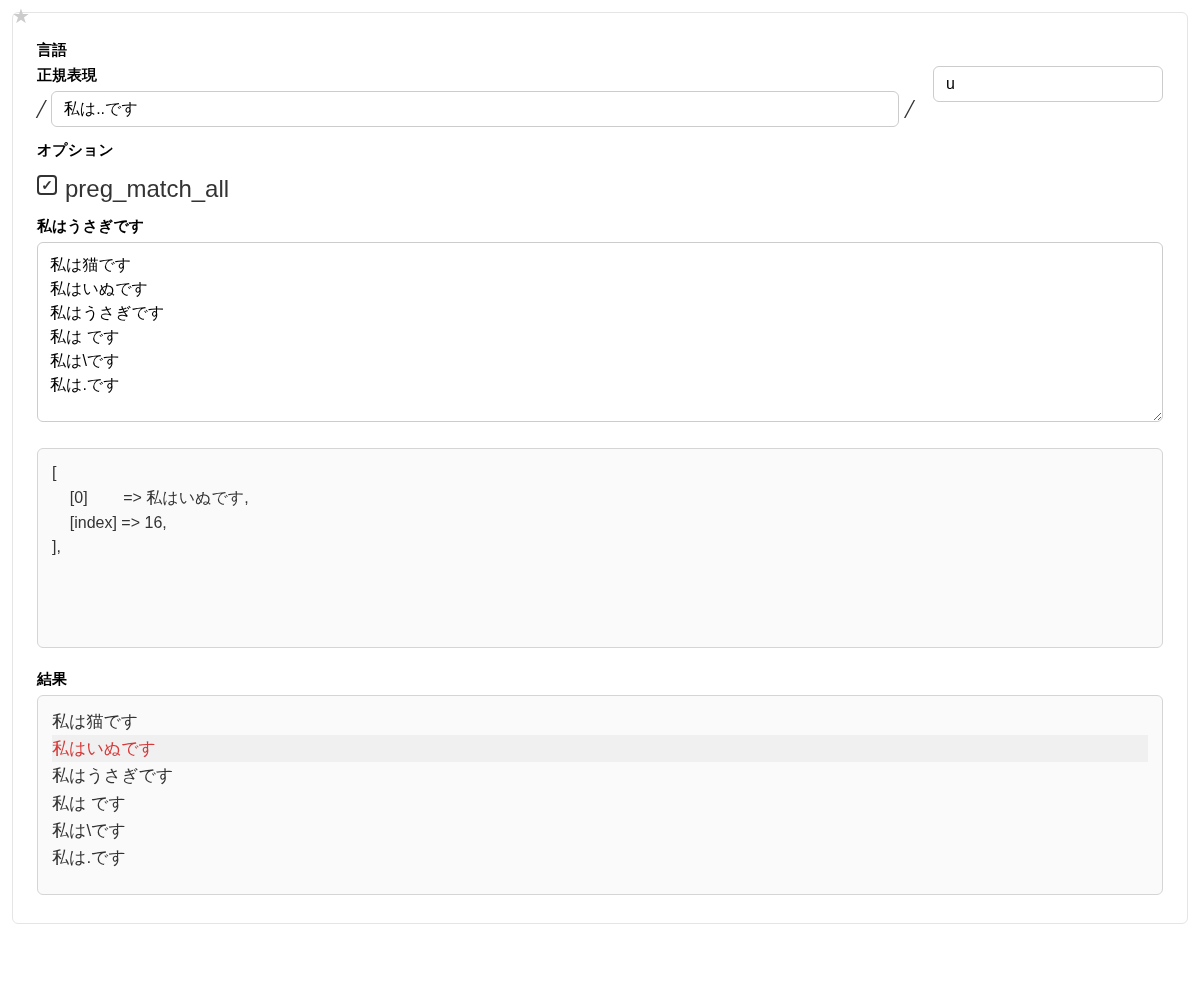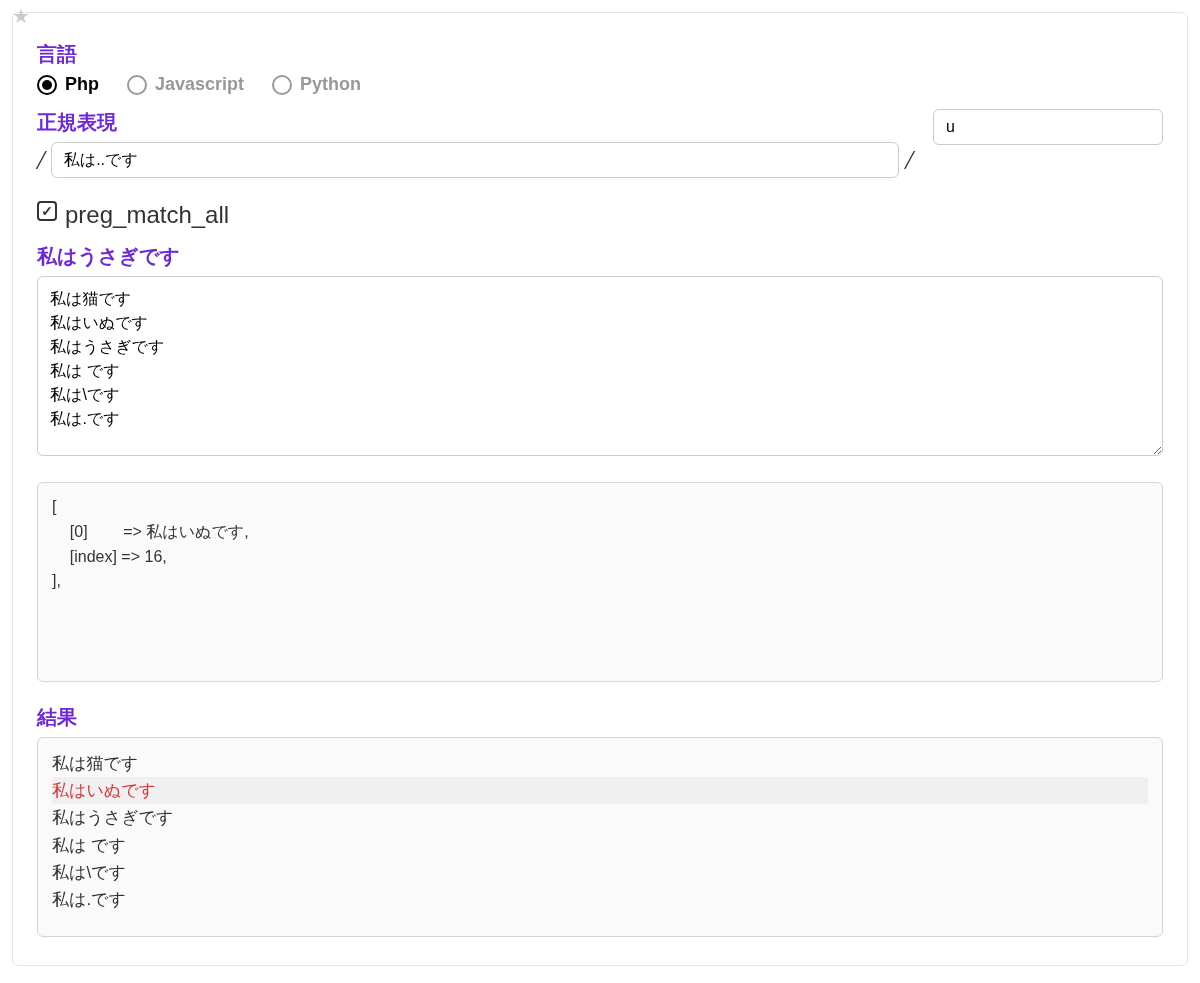--- a/index.html
+++ b/index.html
@@ -21,23 +21,23 @@
       color: #ccc;
       font-size: 20px;
     }
     .container {
       border: 1px solid #e5e5e5;
       border-radius: 6px;
       margin: 12px;
       padding: 28px 24px 28px 24px;
     }
     .section-label {
-      font-size: 20px;
+      font-size: 15px;
       font-weight: 600;
-      color: #6d28d9;
+      color: #000000;
       margin-bottom: 6px;
     }
     .radio-group {
       display: flex;
       gap: 28px;
       align-items: center;
       margin-bottom: 14px;
     }
     .radio-item {
       display: flex;
@@ -183,51 +183,36 @@
     }
   </style>
 </head>
 <body>
 
 <span class="star-icon">★</span>
 
 <div class="container">
 
   <div class="section-label">言語</div>
-  <div class="radio-group">
-    <div class="radio-item selected">
-      <span class="radio-circle">
-          <span class="radio-dot"></span>
-        </span>
-      <span class="radio-label">Php</span>
-    </div>
-    <div class="radio-item">
-      <span class="radio-circle"></span>
-      <span class="radio-label">Javascript</span>
-    </div>
-    <div class="radio-item">
-      <span class="radio-circle"></span>
-      <span class="radio-label">Python</span>
-    </div>
-  </div>
 
   <div class="regex-row">
     <div class="regex-col">
       <div class="section-label">正規表現</div>
       <div class="input-with-slashes">
         <span class="slash">/</span>
         <input type="text" class="regex-input" value="私は..です" style="">
         <span class="slash">/</span>
       </div>
     </div>
     <div class="modifier-col">
       <input type="text" value="u" style="">
     </div>
   </div>
 
+  <div class="section-label">オプション</div>
   <div class="checkbox-row">
     <span class="checkbox">
       <span class="checkmark">✓</span>
     </span>
     <span class="checkbox-label">preg_match_all</span>
   </div>
 
   <div class="section-label">私はうさぎです</div>
   <div class="textarea-wrap">
     <textarea id="test-string-ta" style="">私は猫です

